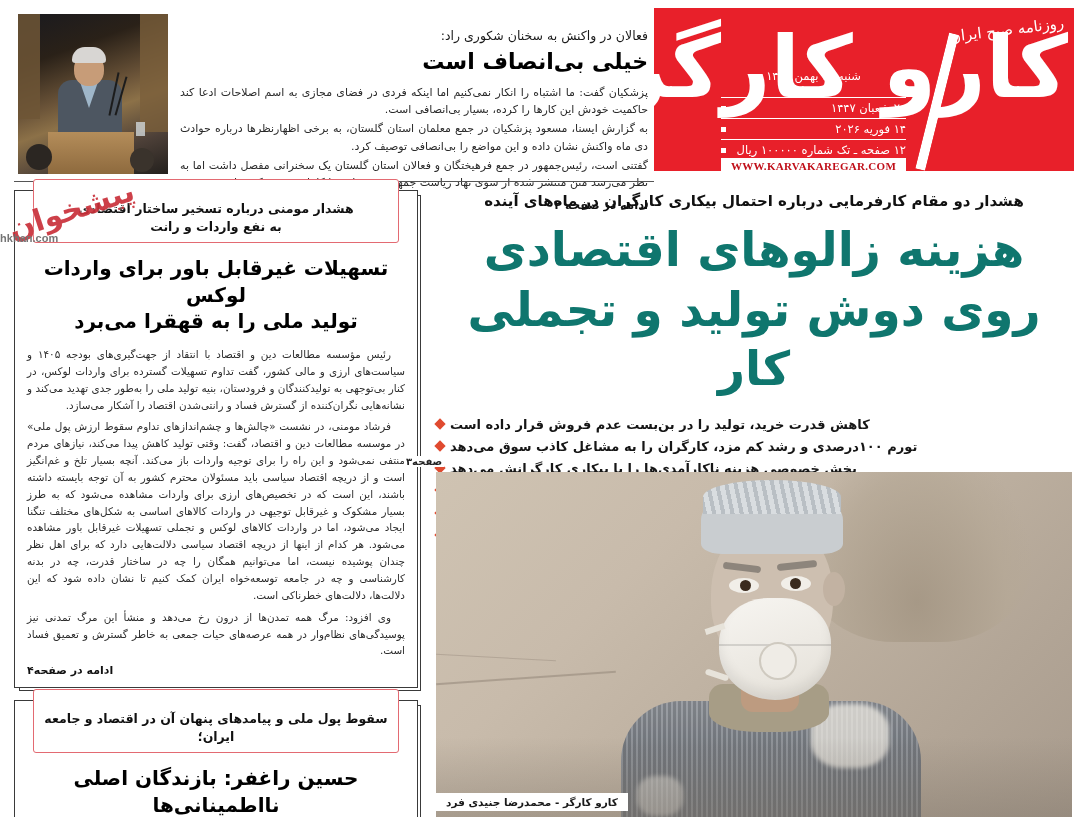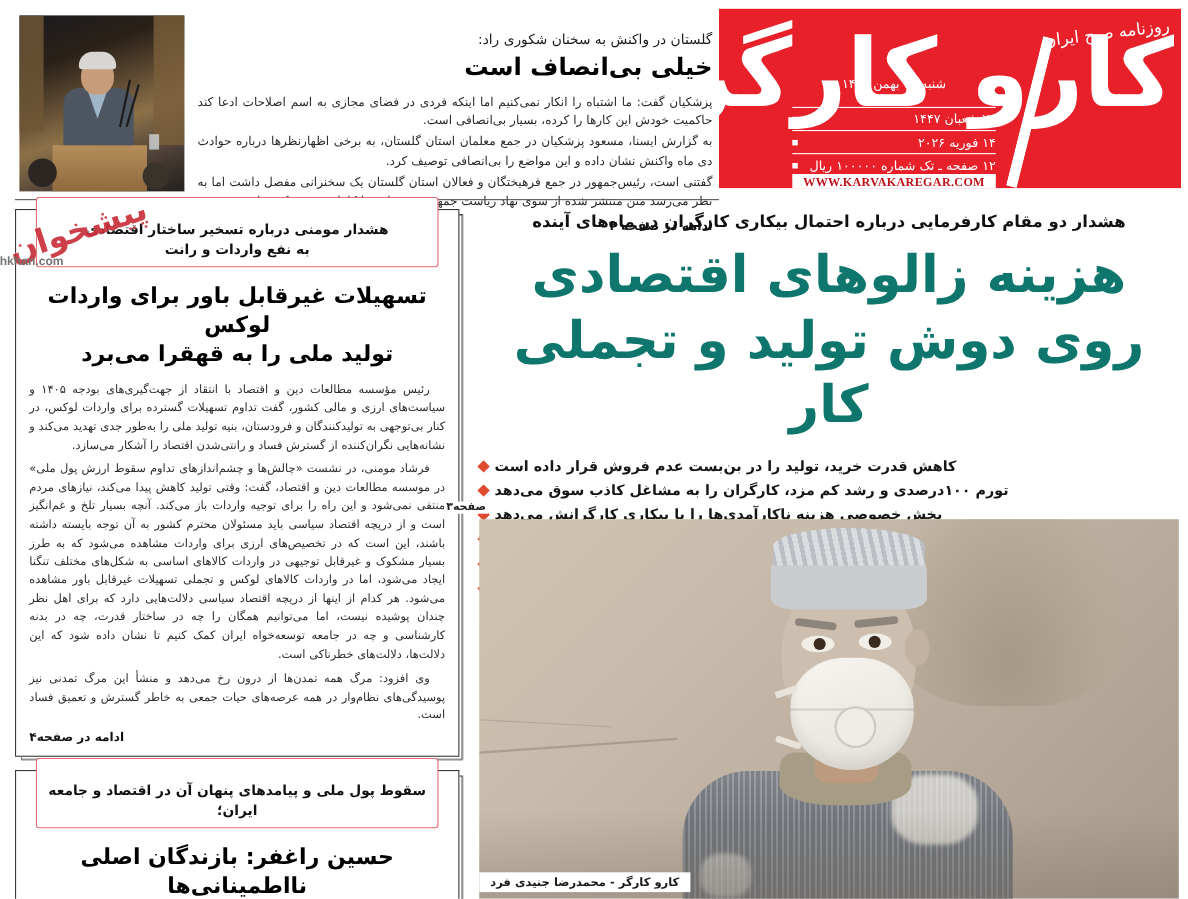--- a/index.html
+++ b/index.html
@@ -375,21 +375,21 @@
     <div class="tp-head"></div>
     <div class="tp-hair"></div>
     <div class="tp-mic"></div>
     <div class="tp-mic2"></div>
     <div class="tp-glass"></div>
     <div class="tp-aud1"></div>
     <div class="tp-aud2"></div>
   </div>
 
   <div class="lead-block">
-    <div class="lead-kicker">گلستان در واکنش به سخنان شکوری راد:</div>
+    <div class="lead-kicker">فعالان در واکنش به سخنان شکوری راد:</div>
     <h1 class="lead-head">خیلی بی‌انصاف است</h1>
     <div class="lead-body">
       <p>پزشکیان گفت: ما اشتباه را انکار نمی‌کنیم اما اینکه فردی در فضای مجازی به اسم اصلاحات ادعا کند حاکمیت خودش این کارها را کرده، بسیار بی‌انصافی است.</p>
       <p>به گزارش ایسنا، مسعود پزشکیان در جمع معلمان استان گلستان، به برخی اظهارنظرها درباره حوادث دی ماه واکنش نشان داده و این مواضع را بی‌انصافی توصیف کرد.</p>
       <p>گفتنی است، رئیس‌جمهور در جمع فرهیختگان و فعالان استان گلستان یک سخنرانی مفصل داشت اما به نظر می‌رسد متن منتشر شده از سوی نهاد ریاست جمهوری جزئیاتی را کامل منتشر نکرده است.</p>
     </div>
     <div class="lead-cont">ادامه در صفحه ۲</div>
   </div>
 
   <div class="hr-top"></div>

